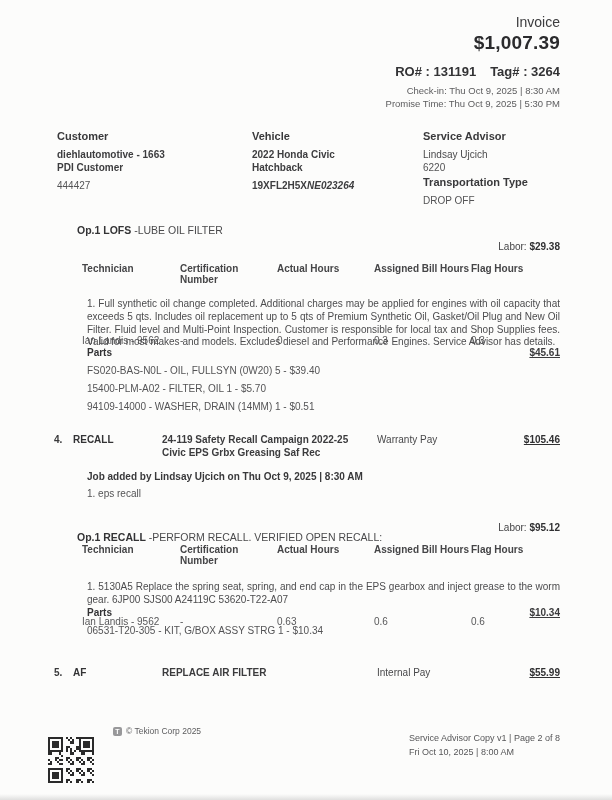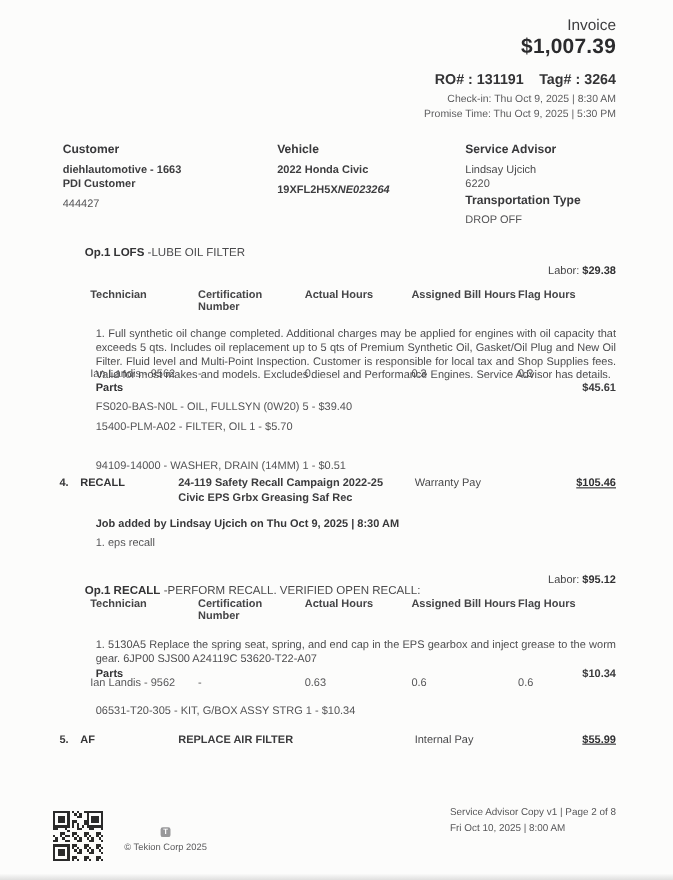--- a/index.html
+++ b/index.html
@@ -35,36 +35,36 @@
 
   .tbl{left:82px;width:478px;}
   .trow{display:grid;grid-template-columns:98px 97px 97px 97px 89px;}
   .trow.thead span{font-size:10px;font-weight:700;color:#454547;}
   .trow.tvals{margin-top:6px;}
   .trow.tvals span{font-size:10px;color:#58585a;margin-top:44px;}
 
   .note{left:87px;width:473px;font-size:10px;line-height:12.8px;color:#4c4c4e;text-align:justify;}
   .partshead{left:87px;right:52px;display:flex;justify-content:space-between;font-size:10px;}
   .partshead .pl{font-weight:700;color:#333335;}
-  .partshead .pt{font-weight:600;color:#3b3b3d;}
+  .partshead .pt{font-weight:600;color:#3b3b3d;text-decoration:underline;}
   .partline{left:87px;font-size:10px;color:#535355;}
 
   .jobrow{left:54px;width:506px;display:grid;grid-template-columns:19px 89px 215px 100px auto;font-size:10px;align-items:start;}
   .jobrow .jnum{font-weight:700;color:#38383a;}
   .jobrow .jcode{font-weight:700;color:#333335;}
   .jobrow .jdesc{font-weight:700;color:#3b3b3d;line-height:12.6px;padding-right:14px;}
   .jobrow .jpay{font-weight:400;color:#48484a;}
   .jobrow .jamt{font-weight:700;color:#303032;text-align:right;text-decoration:underline;}
 
   .addedby{left:87px;font-size:10px;font-weight:700;color:#38383a;}
   .concern{left:87px;font-size:10px;color:#535355;}
 
   
   .qr{left:48px;top:737px;width:46px;height:46px;}
-  .copyright{left:113px;top:752px;font-size:8.5px;color:#5c5c5e;display:flex;align-items:center;gap:4px;flex-direction:column;}
+  .copyright{left:113px;top:726px;font-size:8.5px;color:#5c5c5e;display:flex;align-items:center;gap:4px;}
   .tlogo{display:inline-block;width:9px;height:9px;border-radius:2px;background:#98989a;color:#fff;
          font-size:7px;font-weight:700;line-height:9px;text-align:center;}
   .footright{right:52px;top:732px;text-align:left;font-size:9px;color:#565658;line-height:13.5px;}
 
   .scan-edge{left:0;right:0;bottom:0;height:6px;
     background:linear-gradient(to bottom,rgba(110,110,110,0),rgba(110,110,110,0.20));}
 </style>
 </head>
 <body>
 
@@ -85,20 +85,21 @@
   <div class="abs" style="left:57px;top:130px;width:180px;">
     <div class="info-label">Customer</div>
     <div class="v600">diehlautomotive - 1663</div>
     <div class="v600">PDI Customer</div>
     <div class="v400 mt4">444427</div>
   </div>
 
   <div class="abs" style="left:252px;top:130px;width:160px;">
     <div class="info-label">Vehicle</div>
     <div class="v600">2022 Honda Civic</div>
+    <div class="v600">Hatchback</div>
     <div class="v600 vin mt4"><span>19XFL2H5X</span><i>NE023264</i></div>
   </div>
 
   <div class="abs" style="left:423px;top:130px;width:150px;">
     <div class="info-label">Service Advisor</div>
     <div class="v500">Lindsay Ujcich</div>
     <div class="v400">6220</div>
   </div>
 
   <div class="abs" style="left:423px;top:176px;width:150px;">
@@ -131,21 +132,21 @@
   </div>
 
   <div class="abs note" style="top:298px;">1. Full synthetic oil change completed. Additional charges may be applied for engines with oil capacity that exceeds 5 qts. Includes oil replacement up to 5 qts of Premium Synthetic Oil, Gasket/Oil Plug and New Oil Filter. Fluid level and Multi-Point Inspection. Customer is responsible for local tax and Shop Supplies fees. Valid for most makes and models. Excludes diesel and Performance Engines. Service Advisor has details.</div>
 
   <div class="abs partshead" style="top:347px;">
     <span class="pl">Parts</span>
     <span class="pt">$45.61</span>
   </div>
   <div class="abs partline" style="top:365px;">FS020-BAS-N0L - OIL, FULLSYN (0W20) 5 - $39.40</div>
   <div class="abs partline" style="top:383px;">15400-PLM-A02 - FILTER, OIL 1 - $5.70</div>
-  <div class="abs partline" style="top:418px;">94109-14000 - WASHER, DRAIN (14MM) 1 - $0.51</div>
+  <div class="abs partline" style="top:401px;">94109-14000 - WASHER, DRAIN (14MM) 1 - $0.51</div>
 
   <div class="abs jobrow" style="top:434px;">
     <span class="jnum">4.</span>
     <span class="jcode">RECALL</span>
     <span class="jdesc">24-119 Safety Recall Campaign 2022-25 Civic EPS Grbx Greasing Saf Rec</span>
     <span class="jpay">Warranty Pay</span>
     <span class="jamt">$105.46</span>
   </div>
 
   <div class="abs addedby" style="top:471px;">Job added by Lindsay Ujcich on Thu Oct 9, 2025 | 8:30 AM</div>
@@ -174,21 +175,21 @@
       <span>0.6</span>
     </div>
   </div>
 
   <div class="abs note" style="top:581px;">1. 5130A5 Replace the spring seat, spring, and end cap in the EPS gearbox and inject grease to the worm gear. 6JP00 SJS00 A24119C 53620-T22-A07</div>
 
   <div class="abs partshead" style="top:607px;">
     <span class="pl">Parts</span>
     <span class="pt">$10.34</span>
   </div>
-  <div class="abs partline" style="top:625px;margin-top:16px;">06531-T20-305 - KIT, G/BOX ASSY STRG 1 - $10.34</div>
+  <div class="abs partline" style="top:625px;">06531-T20-305 - KIT, G/BOX ASSY STRG 1 - $10.34</div>
 
   <div class="abs jobrow" style="top:667px;">
     <span class="jnum">5.</span>
     <span class="jcode">AF</span>
     <span class="jdesc">REPLACE AIR FILTER</span>
     <span class="jpay">Internal Pay</span>
     <span class="jamt">$55.99</span>
   </div>
 
   <div class="abs qr"><svg viewBox="0 0 21 21" width="46" height="46" shape-rendering="crispEdges" fill="#2a2a2a">

